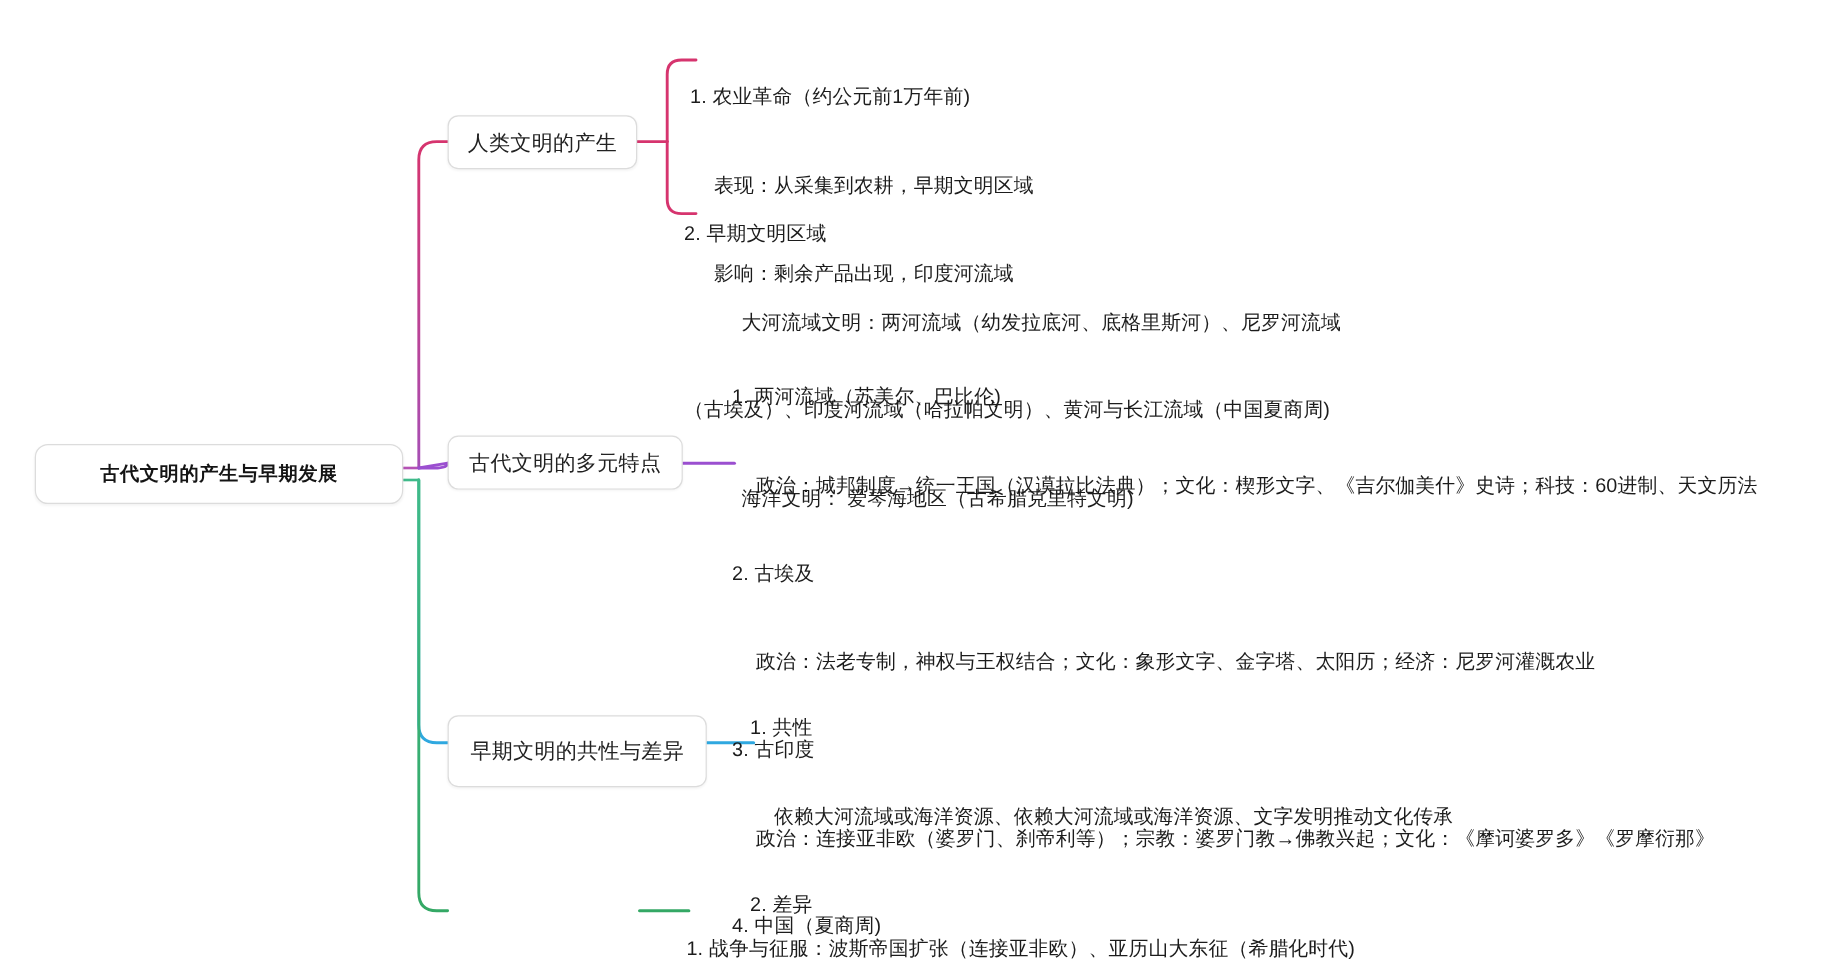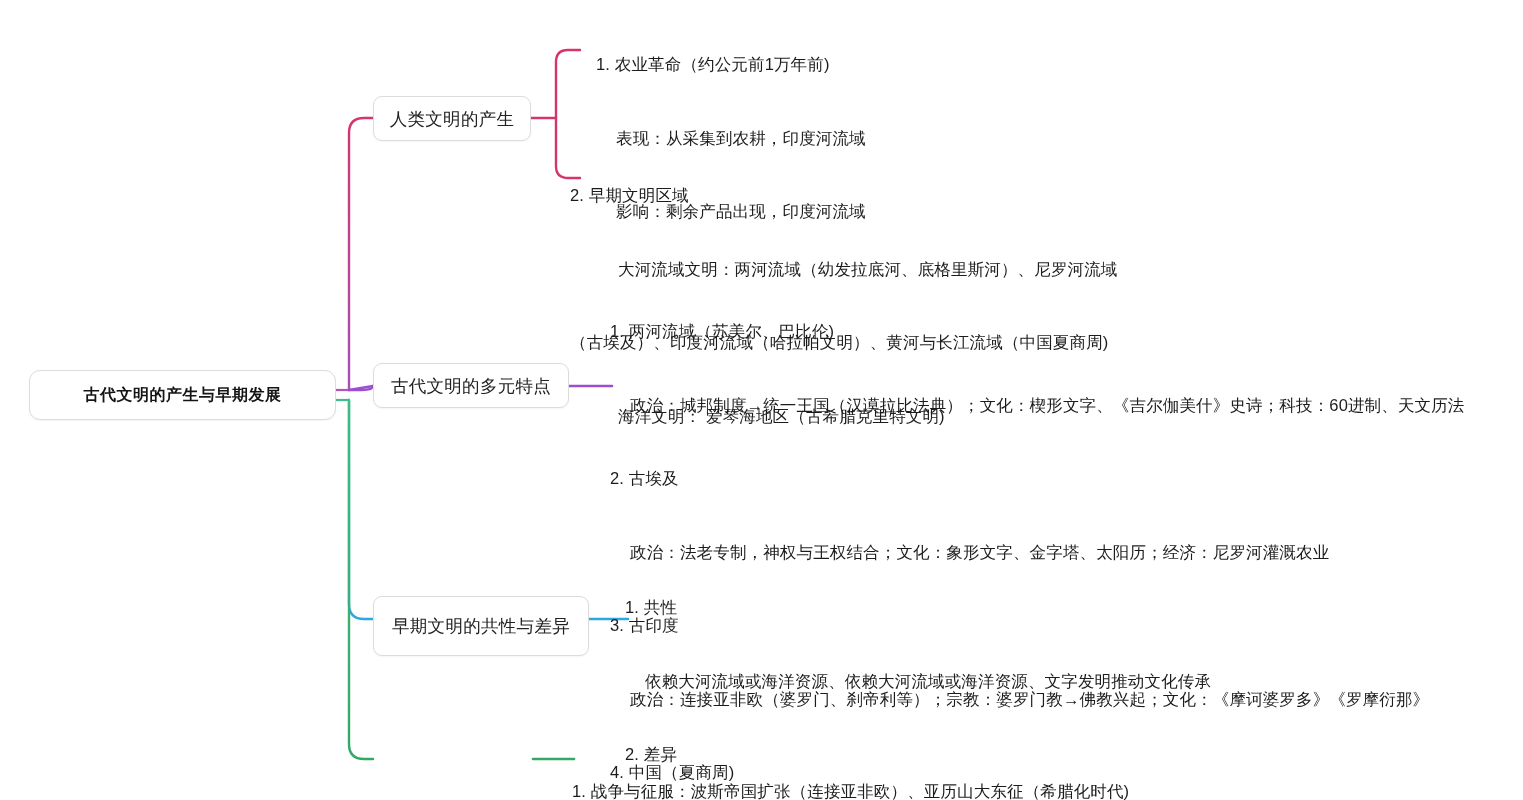--- a/index.html
+++ b/index.html
@@ -64,21 +64,21 @@
   .node-b4 { left: 373px; top: 736px; width: 160px; height: 45px; }
 
   .leaf {
     position: absolute;
     font-size: 16.5px;
     line-height: 24.5px;
     color: #1c1c1c;
     white-space: pre;
     letter-spacing: 0.15px;
   }
-  .leaf-l1 { left: 575px; top: 3px; margin-left: 21px; }
+  .leaf-l1 { left: 575px; top: 20px; }
   .leaf-l2 { left: 570px; top: 134px; }
   .leaf-l3 { left: 610px; top: 270px; }
   .leaf-l4 { left: 625px; top: 546px; }
   .leaf-l5 { left: 572px; top: 730px; }
 
   .ln { display: block; }
   .ind1 { padding-left: 20px; }
   .ind2 { padding-left: 48px; }
 </style>
 </head>
@@ -137,21 +137,21 @@
     <span class="node-label">古代文明的多元特点</span>
   </div>
 
   <div class="node node-branch node-b3">
     <span class="node-label">早期文明的共性与差异</span>
   </div>
 
 
   <div class="leaf leaf-l1">
     <span class="ln">1. 农业革命（约公元前1万年前)</span>
-    <span class="ln ind1">表现：从采集到农耕，印度河流域</span>
+    <span class="ln ind1">表现：从采集到农耕，早期文明区域</span>
     <span class="ln ind1">影响：剩余产品出现，印度河流域</span>
   </div>
 
   <div class="leaf leaf-l2">
     <span class="ln">2. 早期文明区域</span>
     <span class="ln ind2">大河流域文明：两河流域（幼发拉底河、底格里斯河）、尼罗河流域</span>
     <span class="ln">（古埃及）、印度河流域（哈拉帕文明）、黄河与长江流域（中国夏商周)</span>
     <span class="ln ind2">海洋文明： 爱琴海地区（古希腊克里特文明)</span>
   </div>
 

